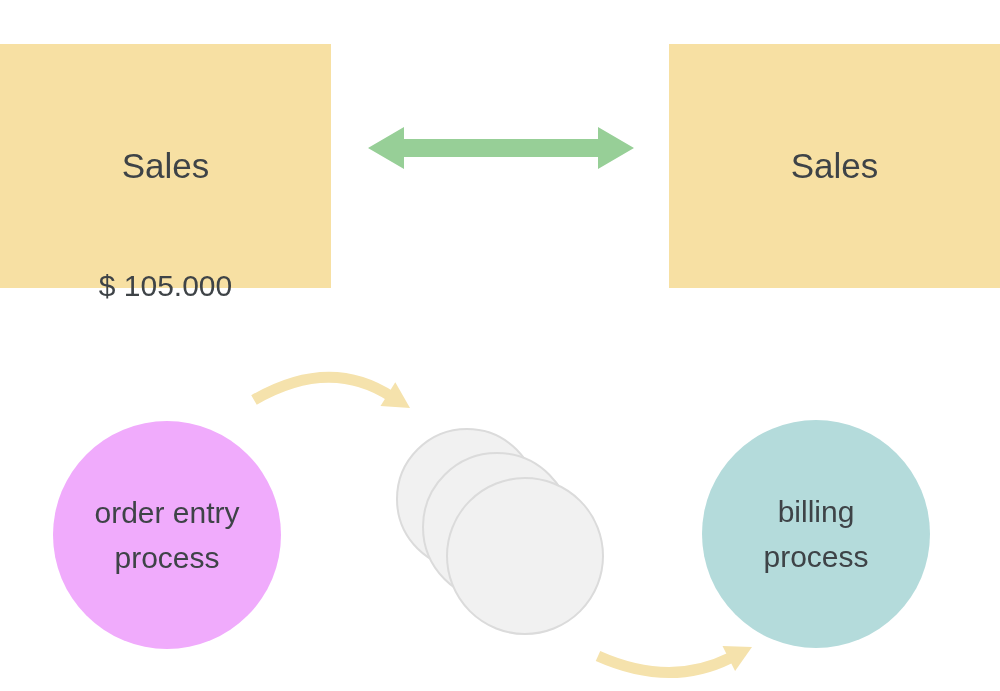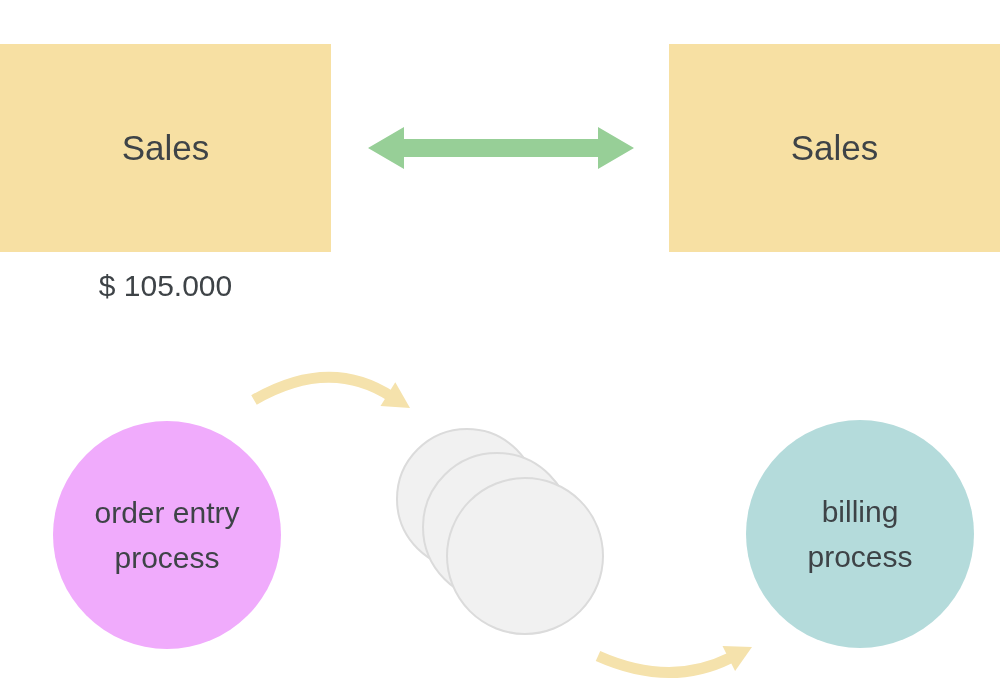--- a/index.html
+++ b/index.html
@@ -9,21 +9,21 @@
     height: 691px;
     background: #ffffff;
     overflow: hidden;
     font-family: "Liberation Sans", sans-serif;
     color: #3E4347;
   }
   .kpi-box {
     position: absolute;
     top: 44px;
     width: 331px;
-    height: 208px;
+    height: 244px;
     display: flex;
     flex-direction: column;
     justify-content: center;
     align-items: center;
     font-size: 35px;
     line-height: 44px;
     text-align: center;
   }
   .kpi-box.left { left: 0; }
   .kpi-box.right { left: 669px; }
@@ -49,21 +49,21 @@
     border-radius: 50%;
     display: flex;
     flex-direction: column;
     justify-content: center;
     align-items: center;
     font-size: 30px;
     line-height: 45px;
     text-align: center;
   }
   #order-entry-circle { left: 53px; top: 421px; }
-  #billing-circle { left: 746px; top: 420px; }
+  #billing-circle { left: 702px; top: 420px; }
 </style>
 </head>
 <body>
 
 <div id="stage">
 
   <div class="kpi-box left" style="background-color: rgb(247, 224, 163);">
     <span>Sales</span>
   </div>
 

